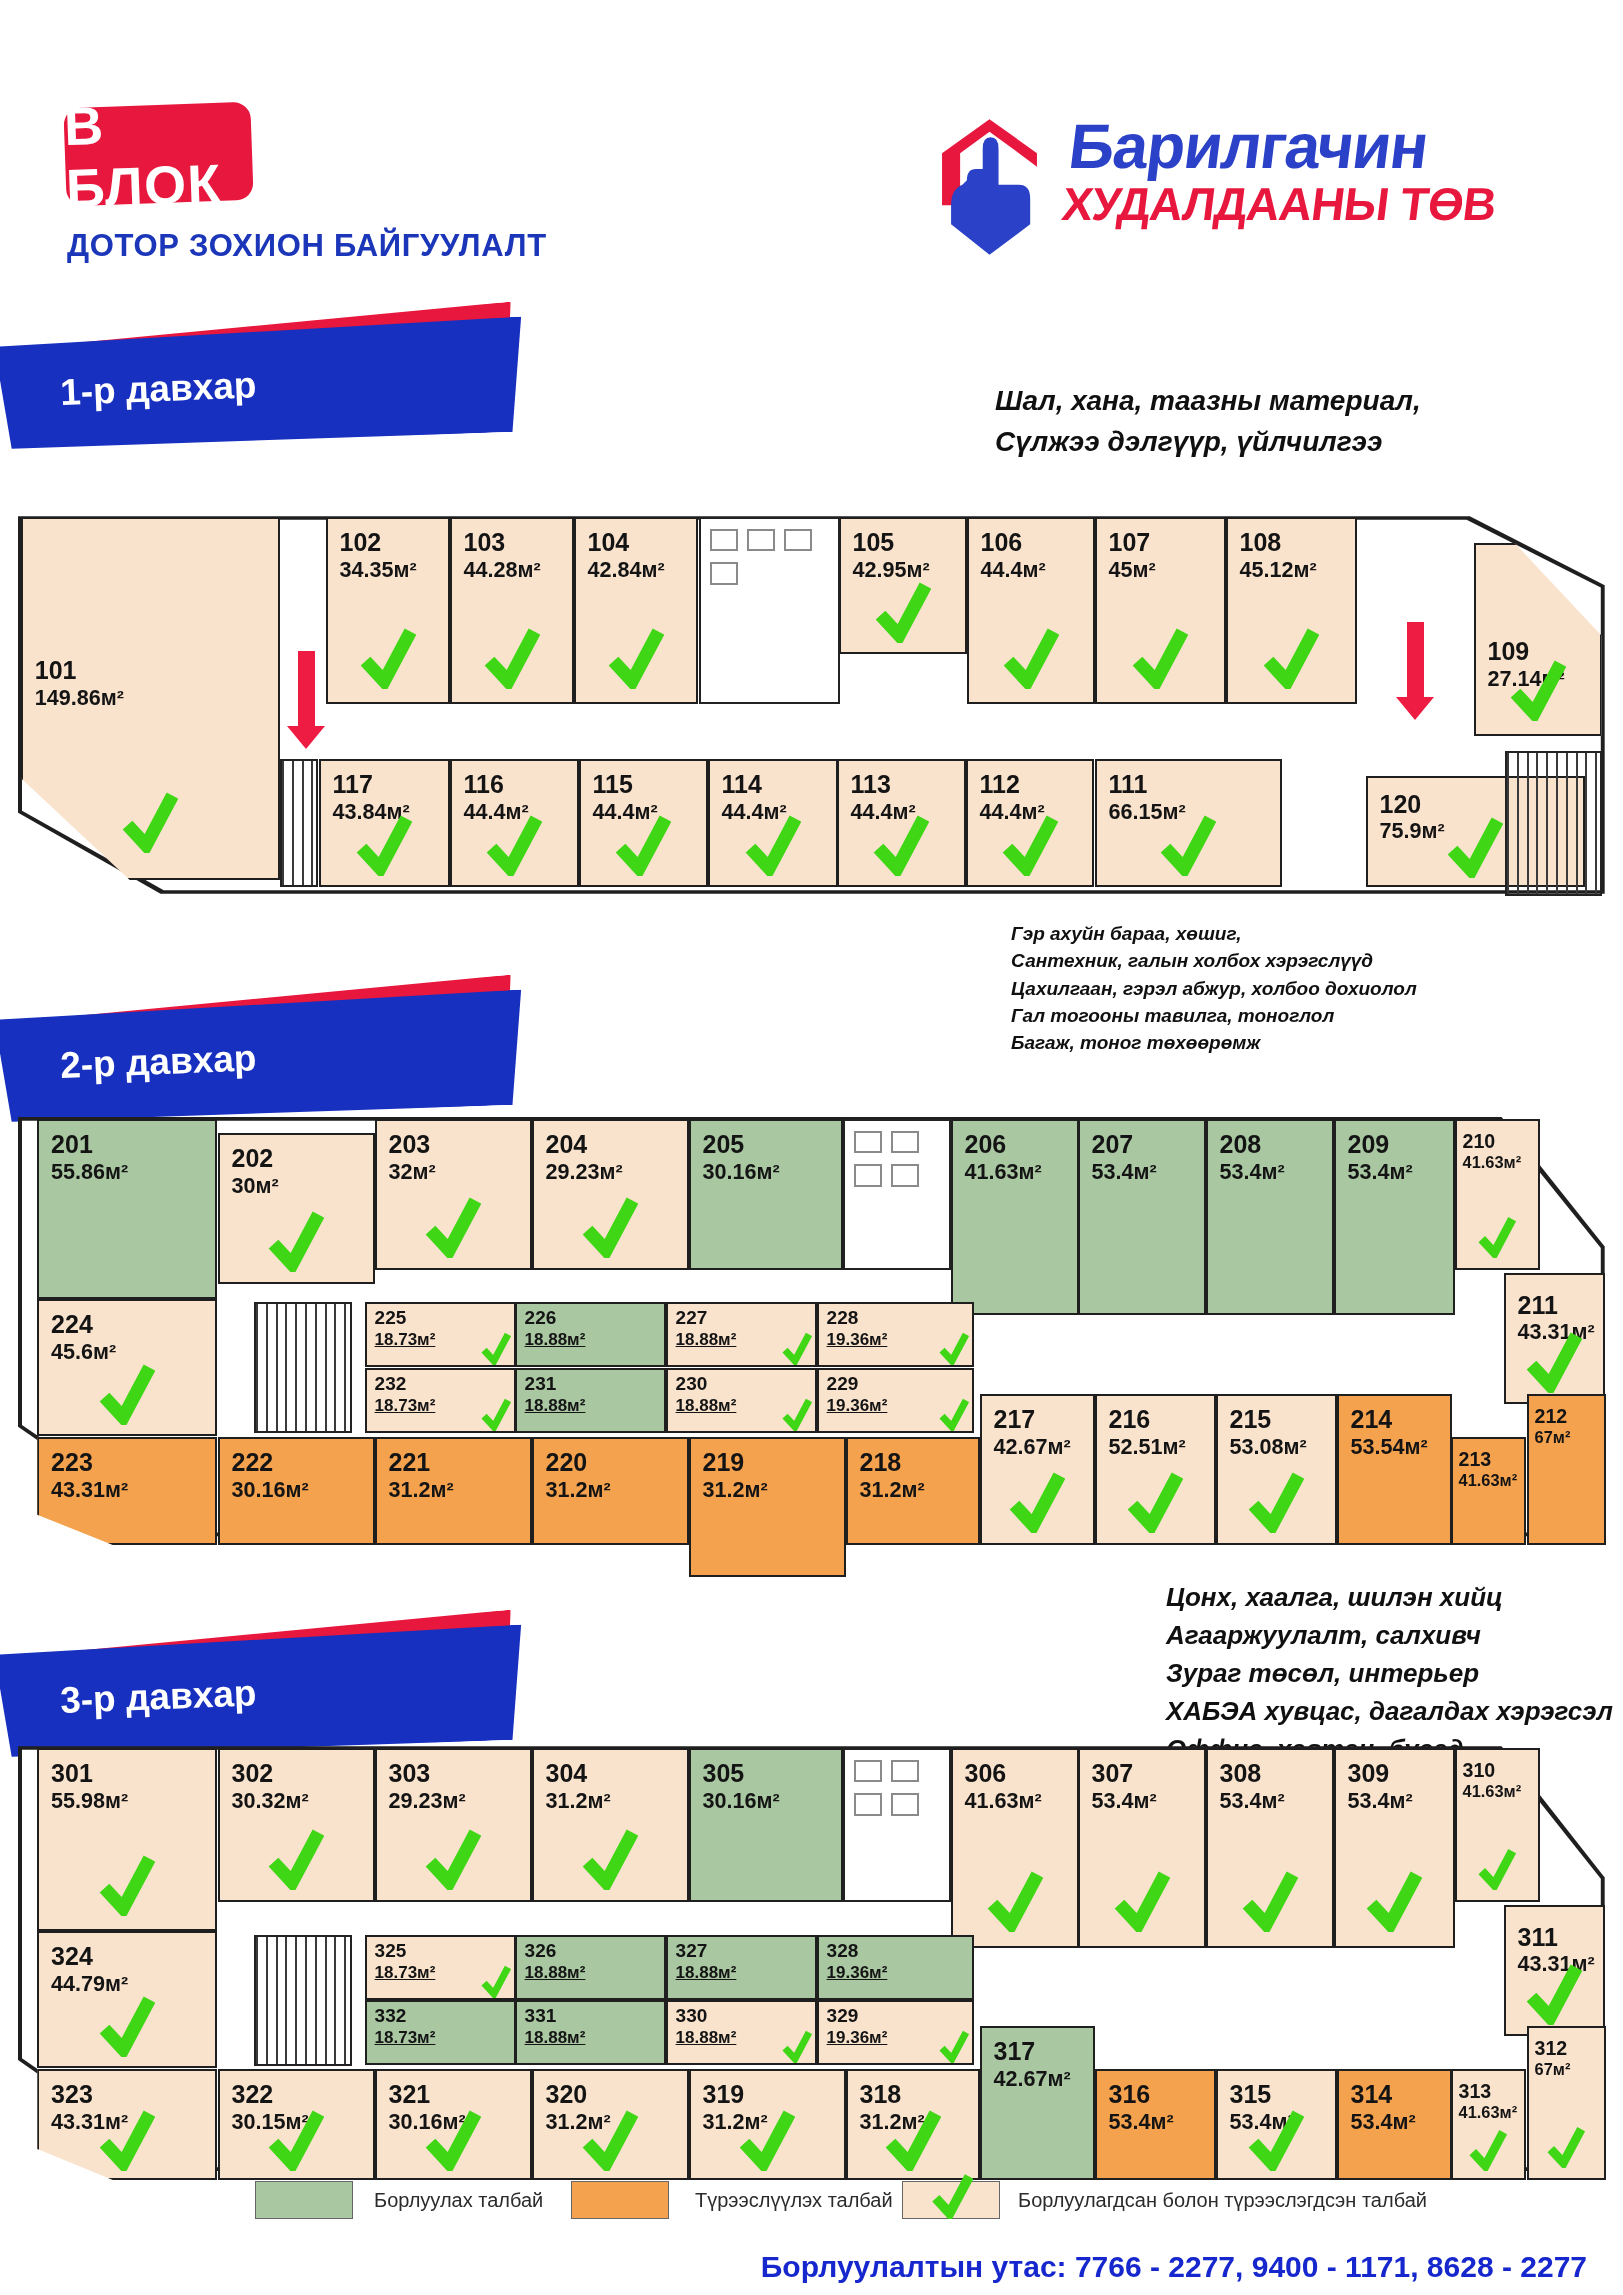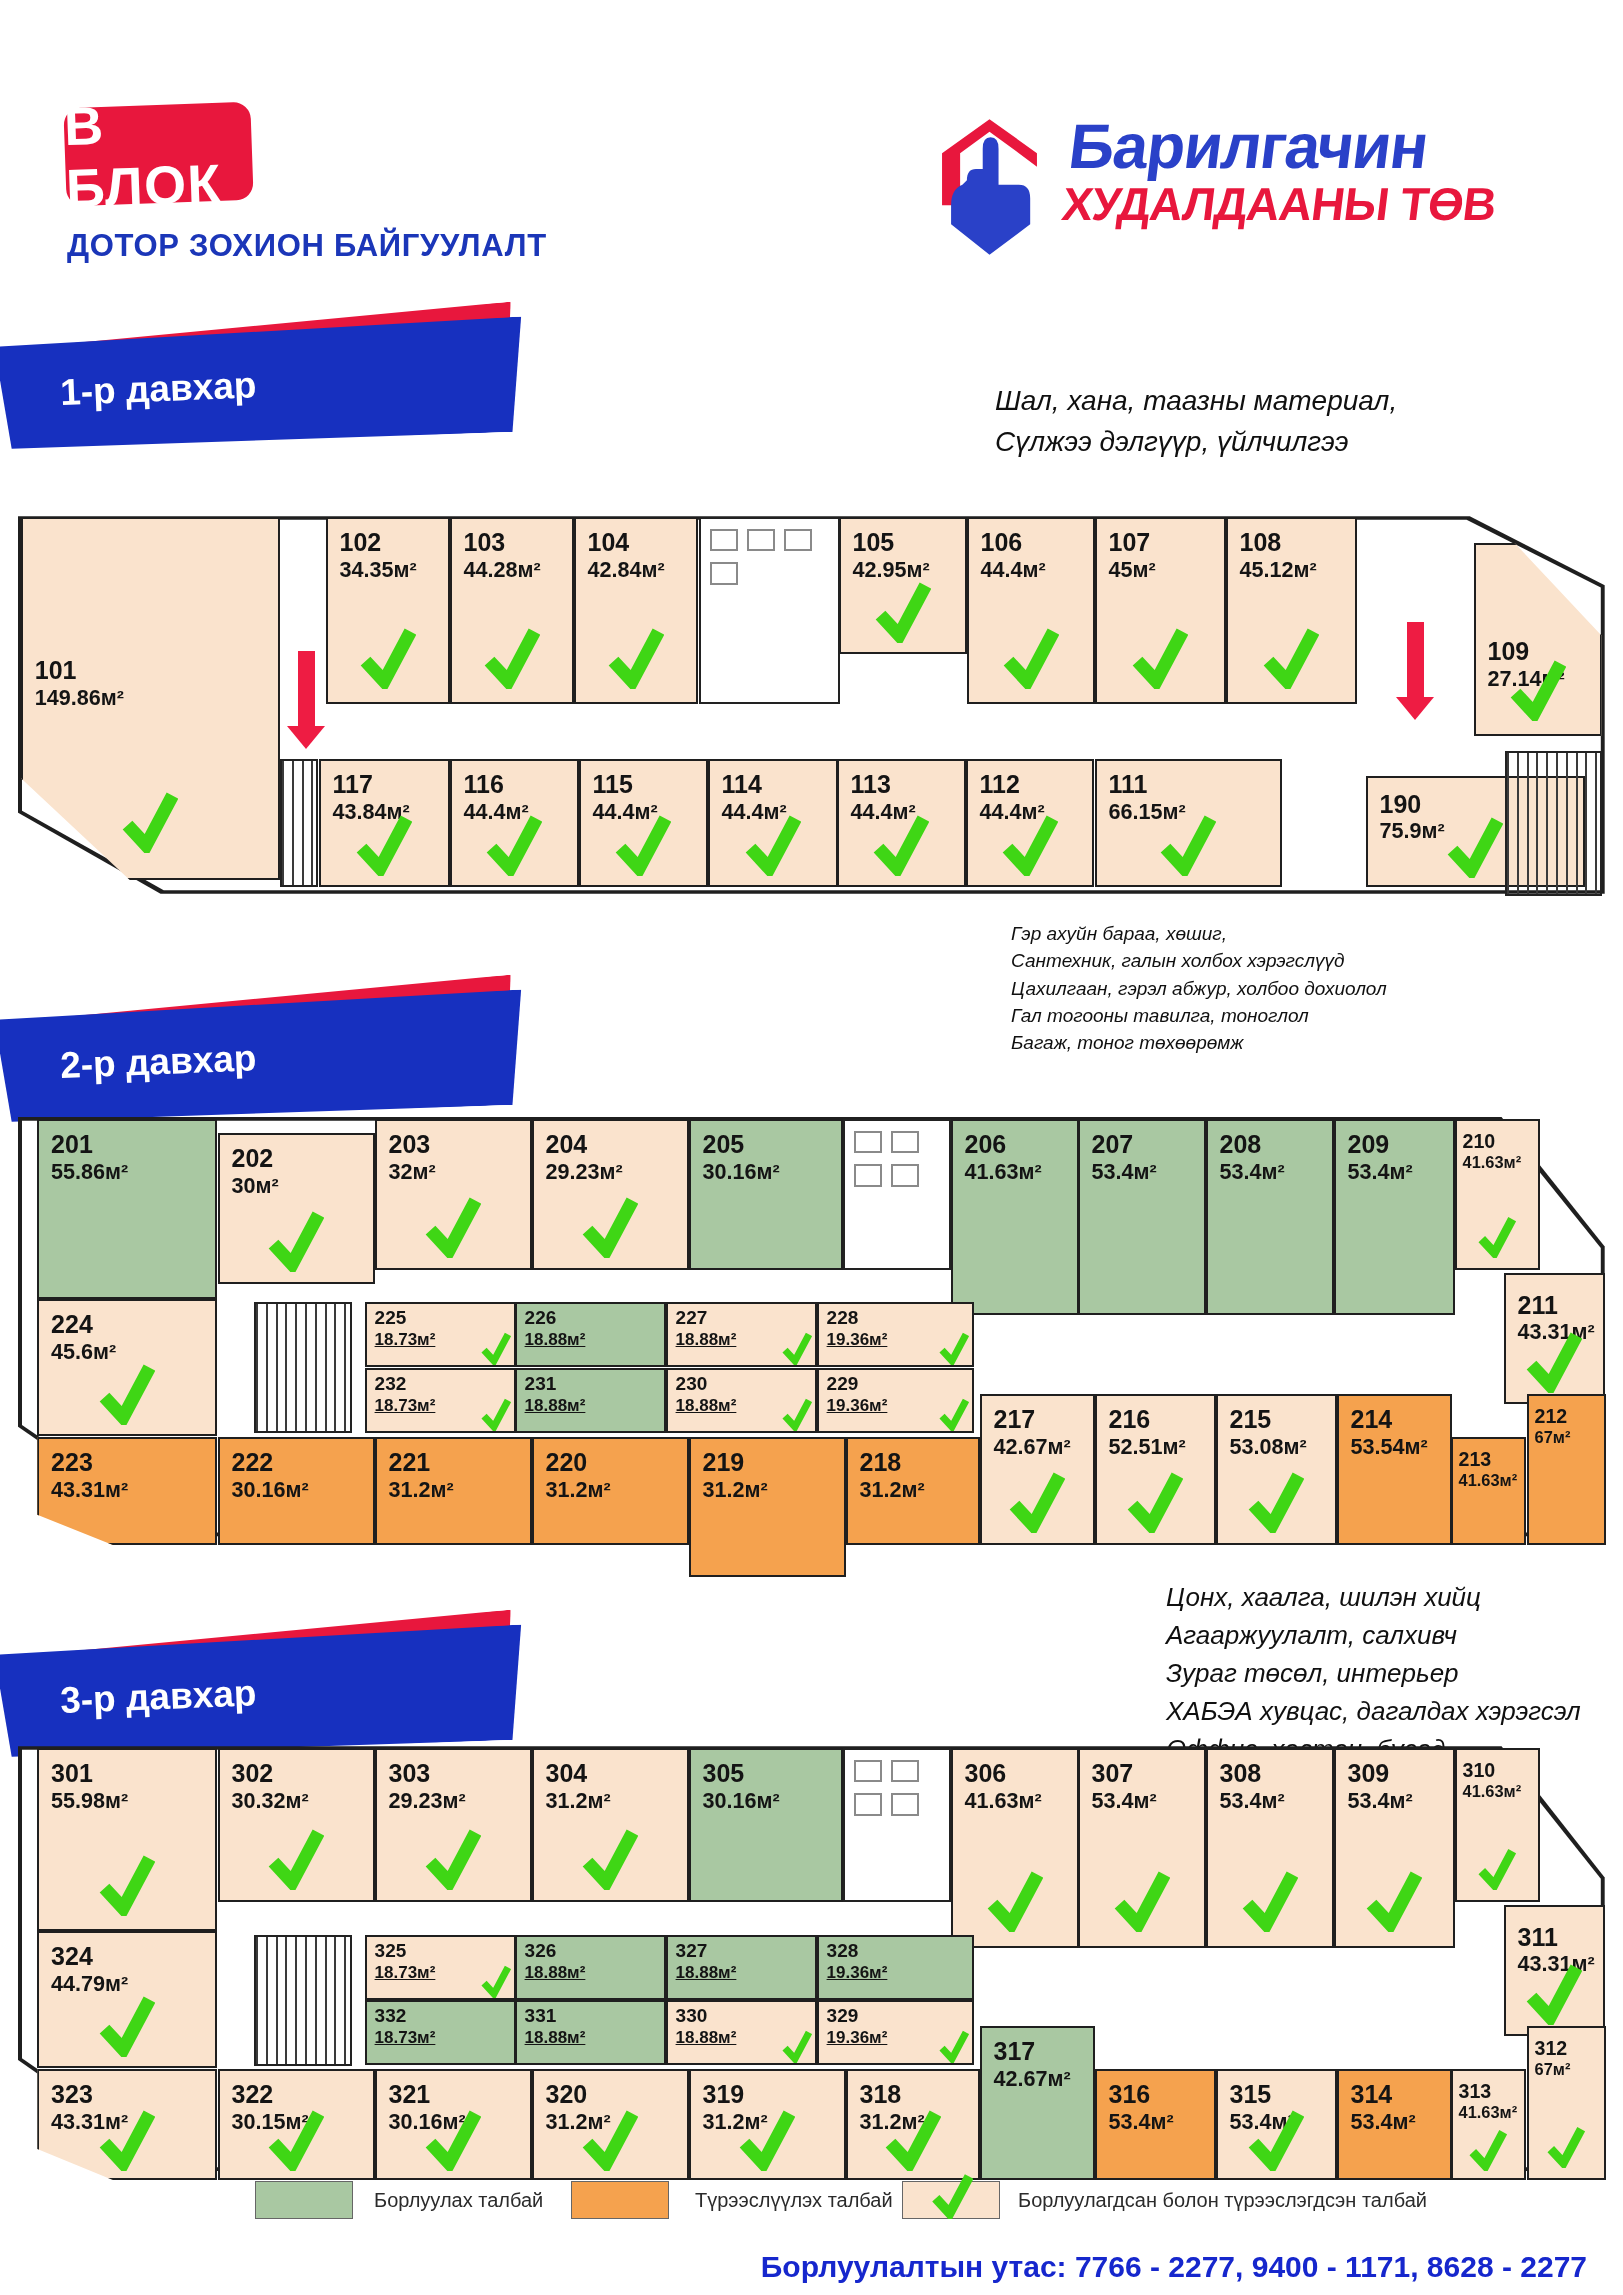--- a/index.html
+++ b/index.html
@@ -19,21 +19,21 @@
 
   
   .banner{position:absolute;left:-3.9px;width:533px;height:115px;}
   .banner .bred{position:absolute;left:6.5px;top:-7.9px;width:98%;height:92%;background:#e8173d;
                 transform:rotate(-4deg);clip-path:polygon(0 12%,98% 0,96% 92%,2% 100%);}
   .banner .bblue{position:absolute;inset:0;background:#1730bf;transform:rotate(-2.3deg);
                  clip-path:polygon(0 8%,99% 0,96.5% 100%,2.5% 97%);display:flex;align-items:center;}
   .banner .bblue span{color:#fff;font-size:37px;font-weight:bold;padding-left:64px;}
 
   
-  .note{position:absolute;font-style:italic;font-weight:400;color:#101010;white-space:pre-line;}
+  .note{position:absolute;font-style:italic;font-weight:700;color:#101010;white-space:pre-line;}
   #note-0{left:995px;top:381px;font-size:28px;line-height:1.45;}
   #note-1{left:1011px;top:920px;font-size:19px;line-height:1.44;}
   #note-2{left:1166px;top:1579px;font-size:26px;line-height:1.46;}
 
   
   .plan{position:absolute;left:17.7px;width:1587px;}
   #plan-0{top:504px;height:406px;}
   #plan-1{top:1106px;height:439px;}
   #plan-2{top:1735px;height:445px;}
   .wall,.inner{position:absolute;}
@@ -212,21 +212,21 @@
         <div class="rlabel" style="padding-top: 92px;">
           <div class="rnum">109</div>
           <div class="rarea">27.14м²</div>
         </div>
         <svg class="chk" viewBox="0 0 70 80">
           <path d="M6 44 L30 70 L64 6" fill="none" stroke="#3fd615" stroke-width="17"></path>
         </svg>
       </div>
       <div class="room sold" style="left: 1348px; top: 272px; width: 219px; height: 111px;">
         <div class="rlabel" style="padding-top: 11.8px;">
-          <div class="rnum">190</div>
+          <div class="rnum">120</div>
           <div class="rarea">75.9м²</div>
         </div>
         <svg class="chk" viewBox="0 0 70 80">
           <path d="M6 44 L30 70 L64 6" fill="none" stroke="#3fd615" stroke-width="17"></path>
         </svg>
       </div>
       <div class="room sold" style="left: 1077px; top: 255px; width: 187px; height: 128px;">
         <div class="rlabel">
           <div class="rnum">111</div>
           <div class="rarea">66.15м²</div>

